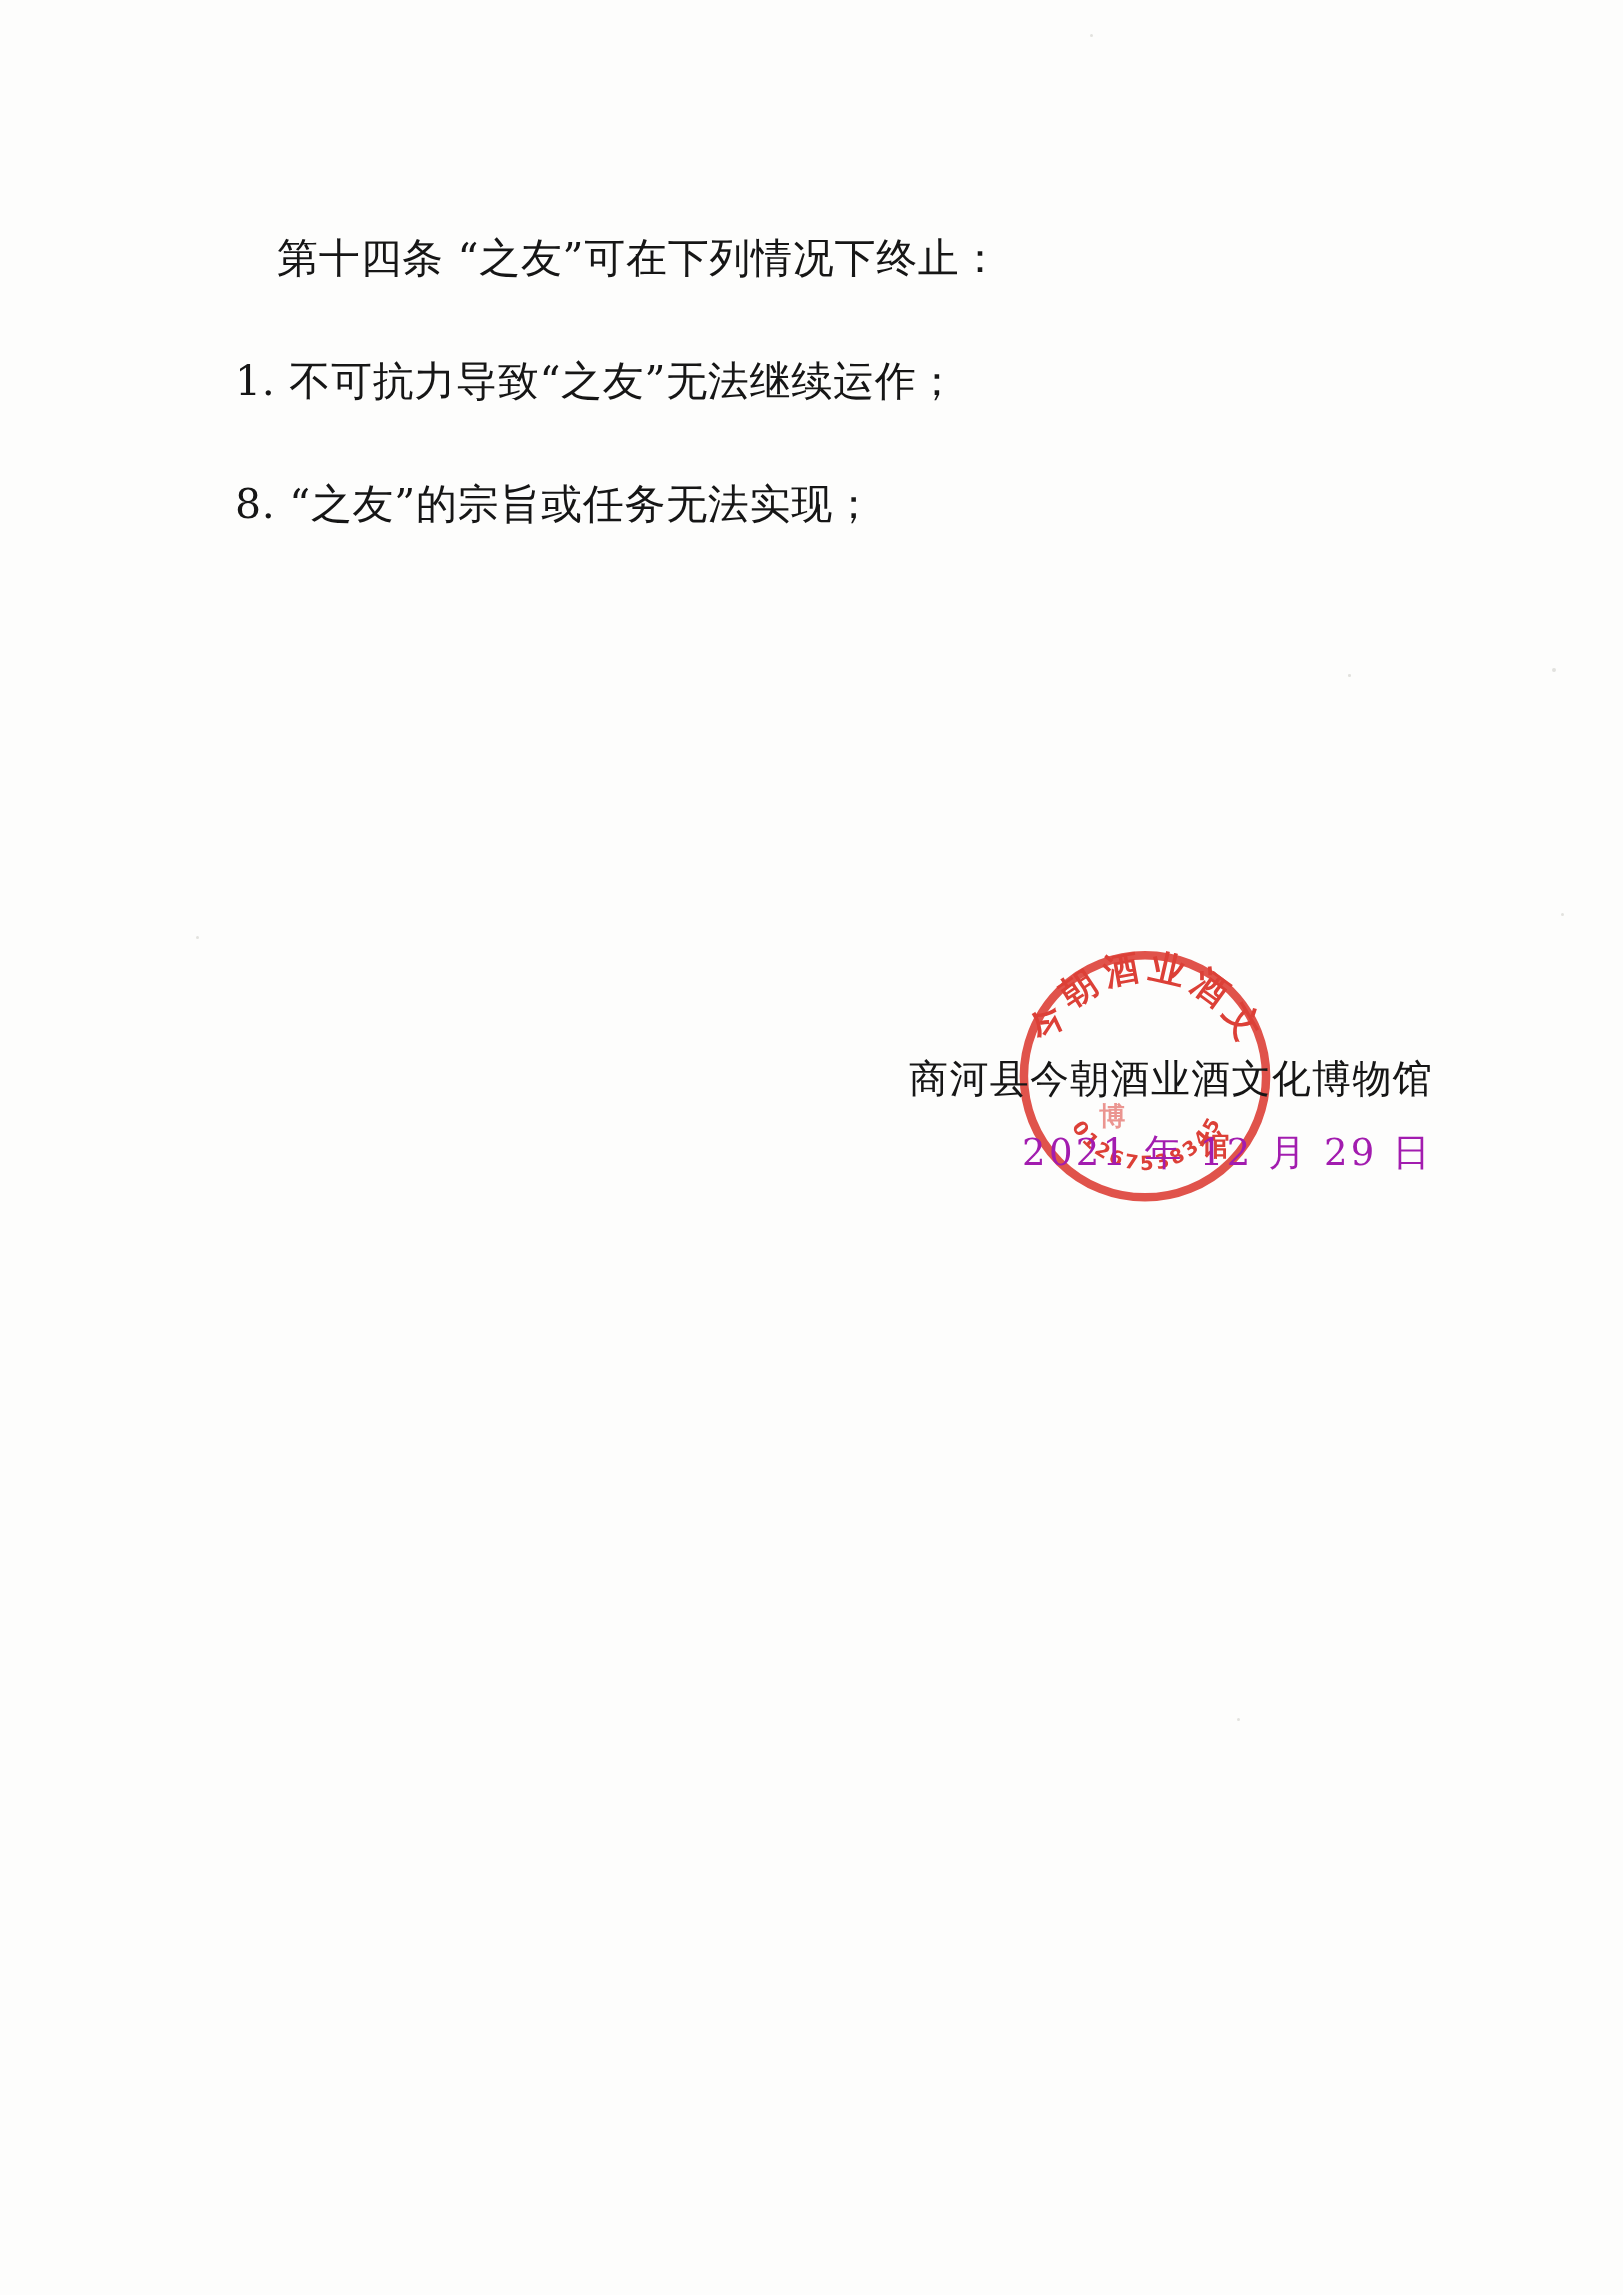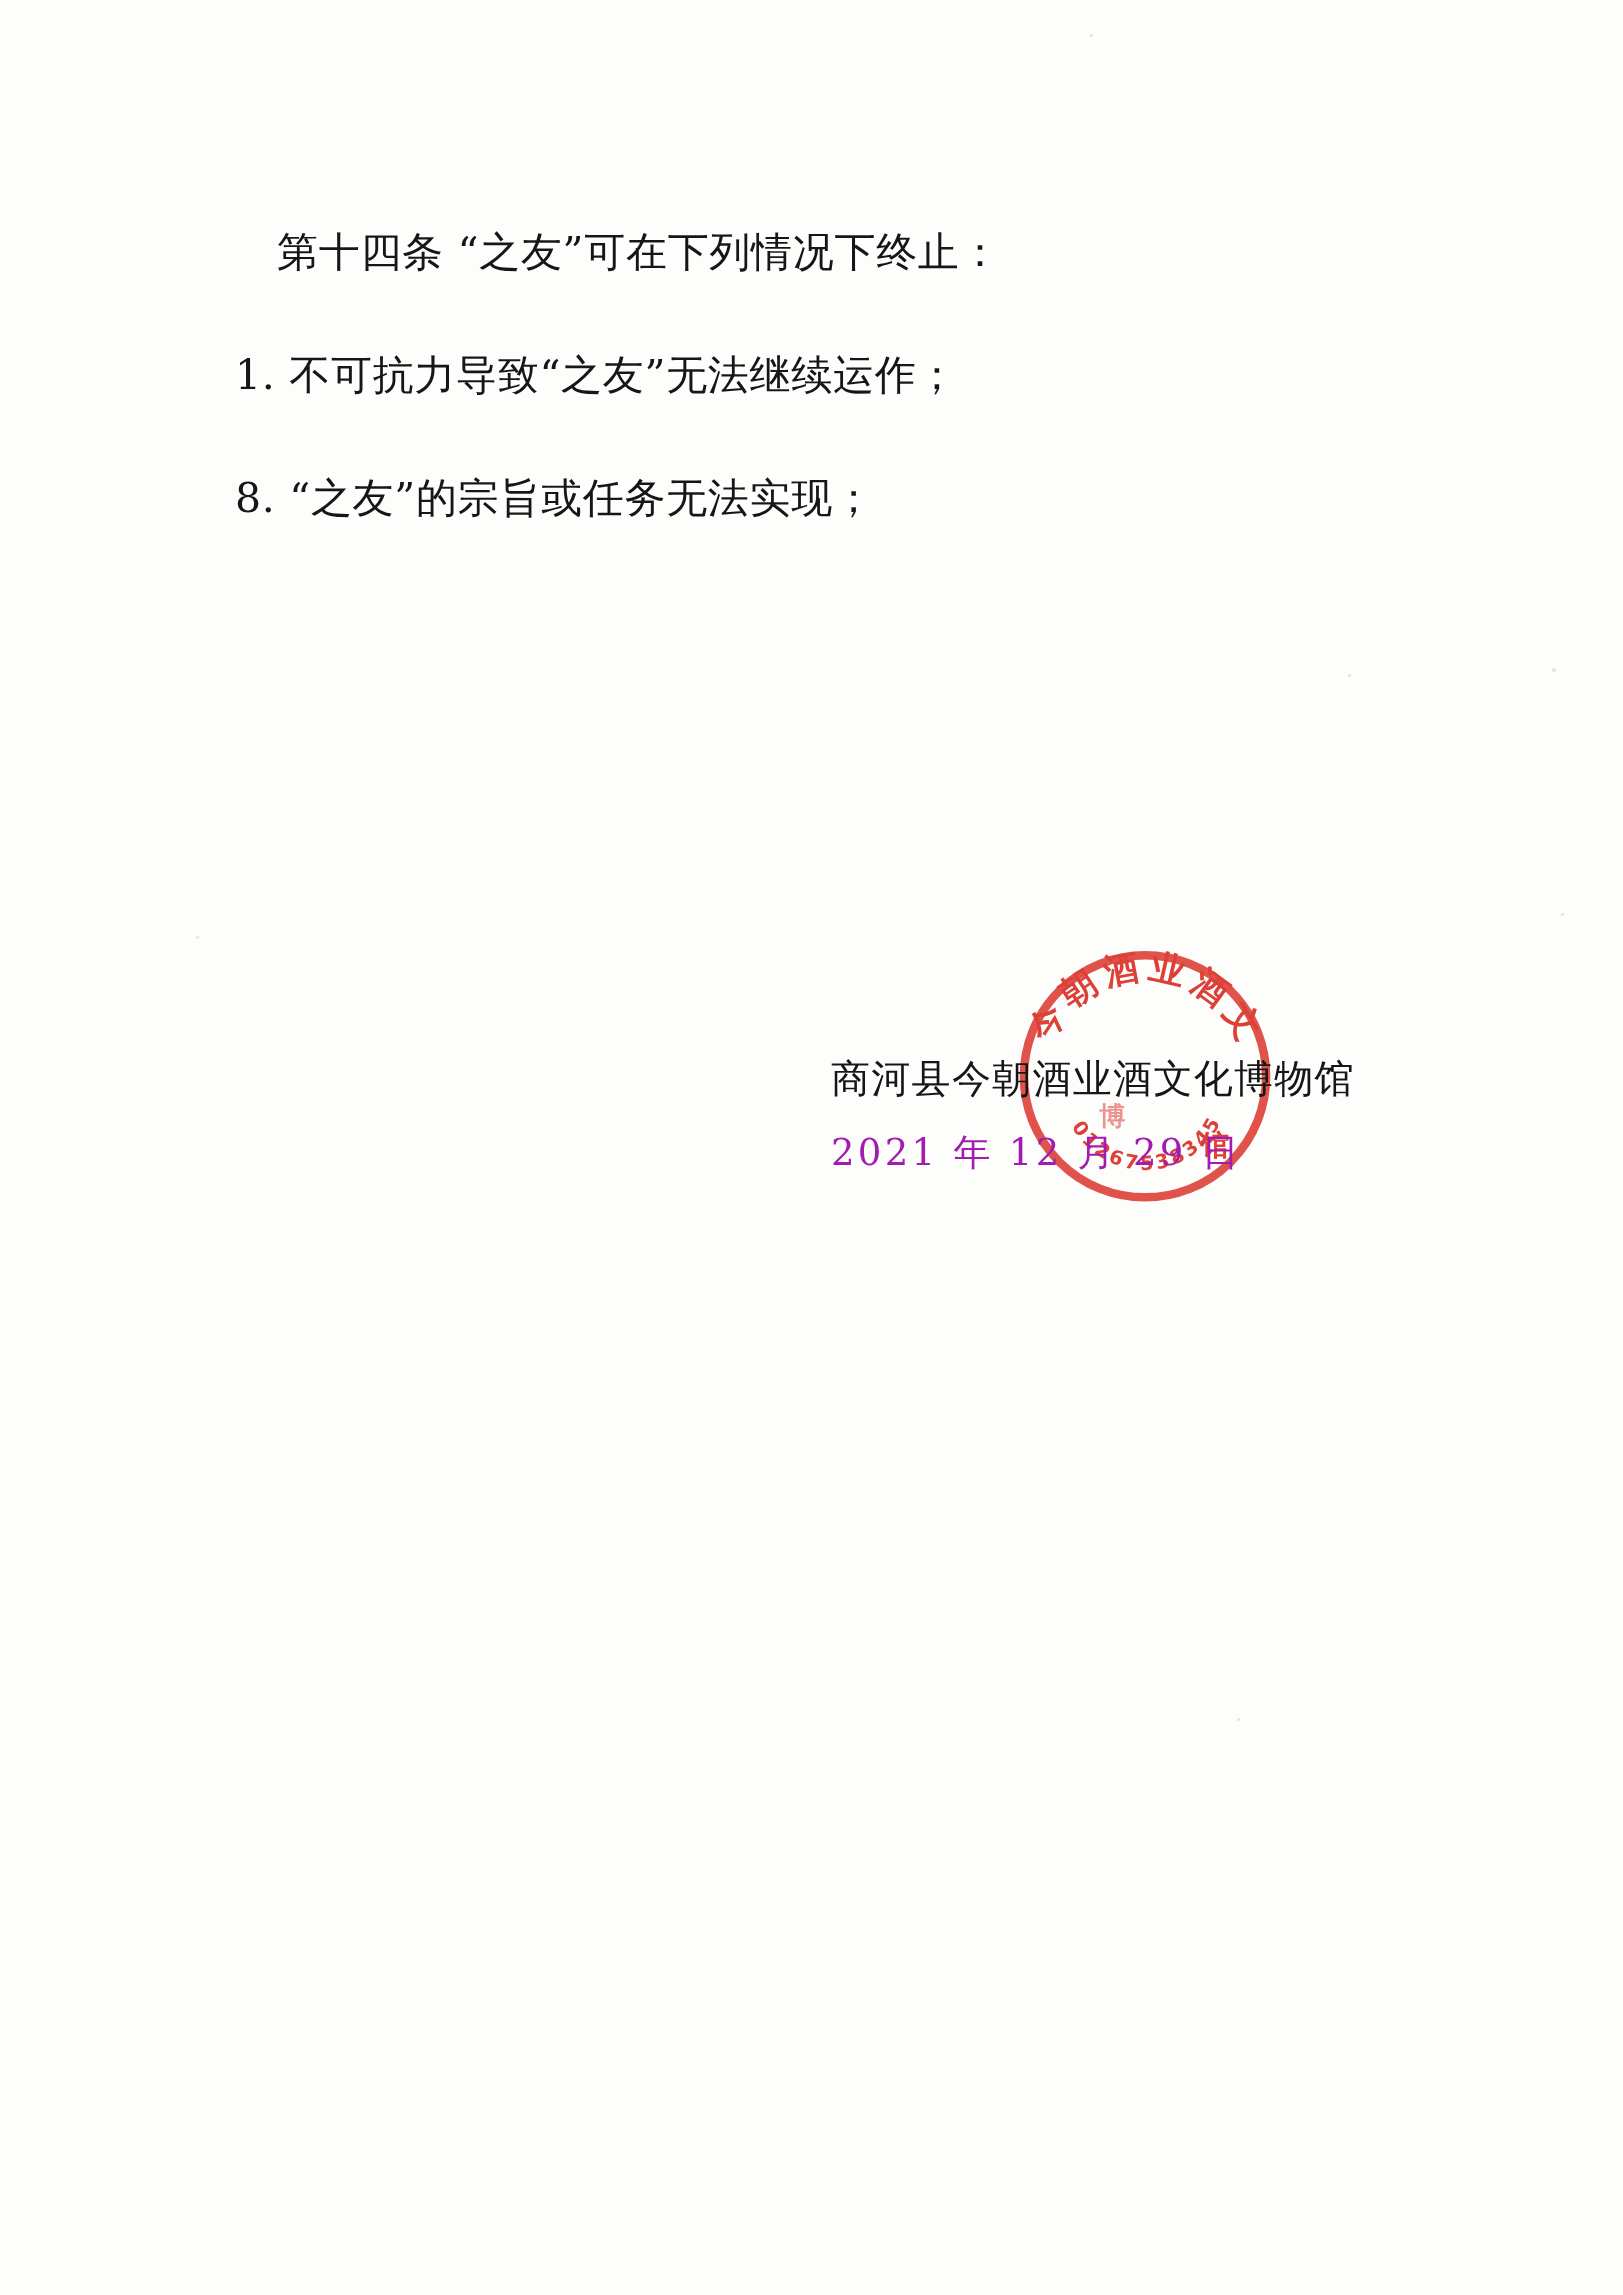--- a/index.html
+++ b/index.html
@@ -21,41 +21,41 @@
   
   .speckle {
     position: absolute;
     background: #d8d8d4;
     border-radius: 50%;
     opacity: 0.75;
   }
   .content {
     position: absolute;
     left: 196px;
-    top: 170px;
+    top: 176px;
     width: 1244px;
   }
   .para {
     font-size: 41px;
     line-height: 82px;
     letter-spacing: 0.7px;
     color: #161616;
     white-space: pre-wrap;
   }
   .para.indent {
     text-indent: 81px;
   }
   .para.list {
     text-indent: 39px;
   }
   .signature-block {
     position: absolute;
     right: 190px;
     top: 1041px;
-    text-align: left;
+    text-align: right;
     width: 602px;
   }
   .sig-line {
     font-size: 39px;
     line-height: 76px;
     letter-spacing: 1.3px;
     color: #161616;
   }
   .sig-date {
     font-size: 37px;

